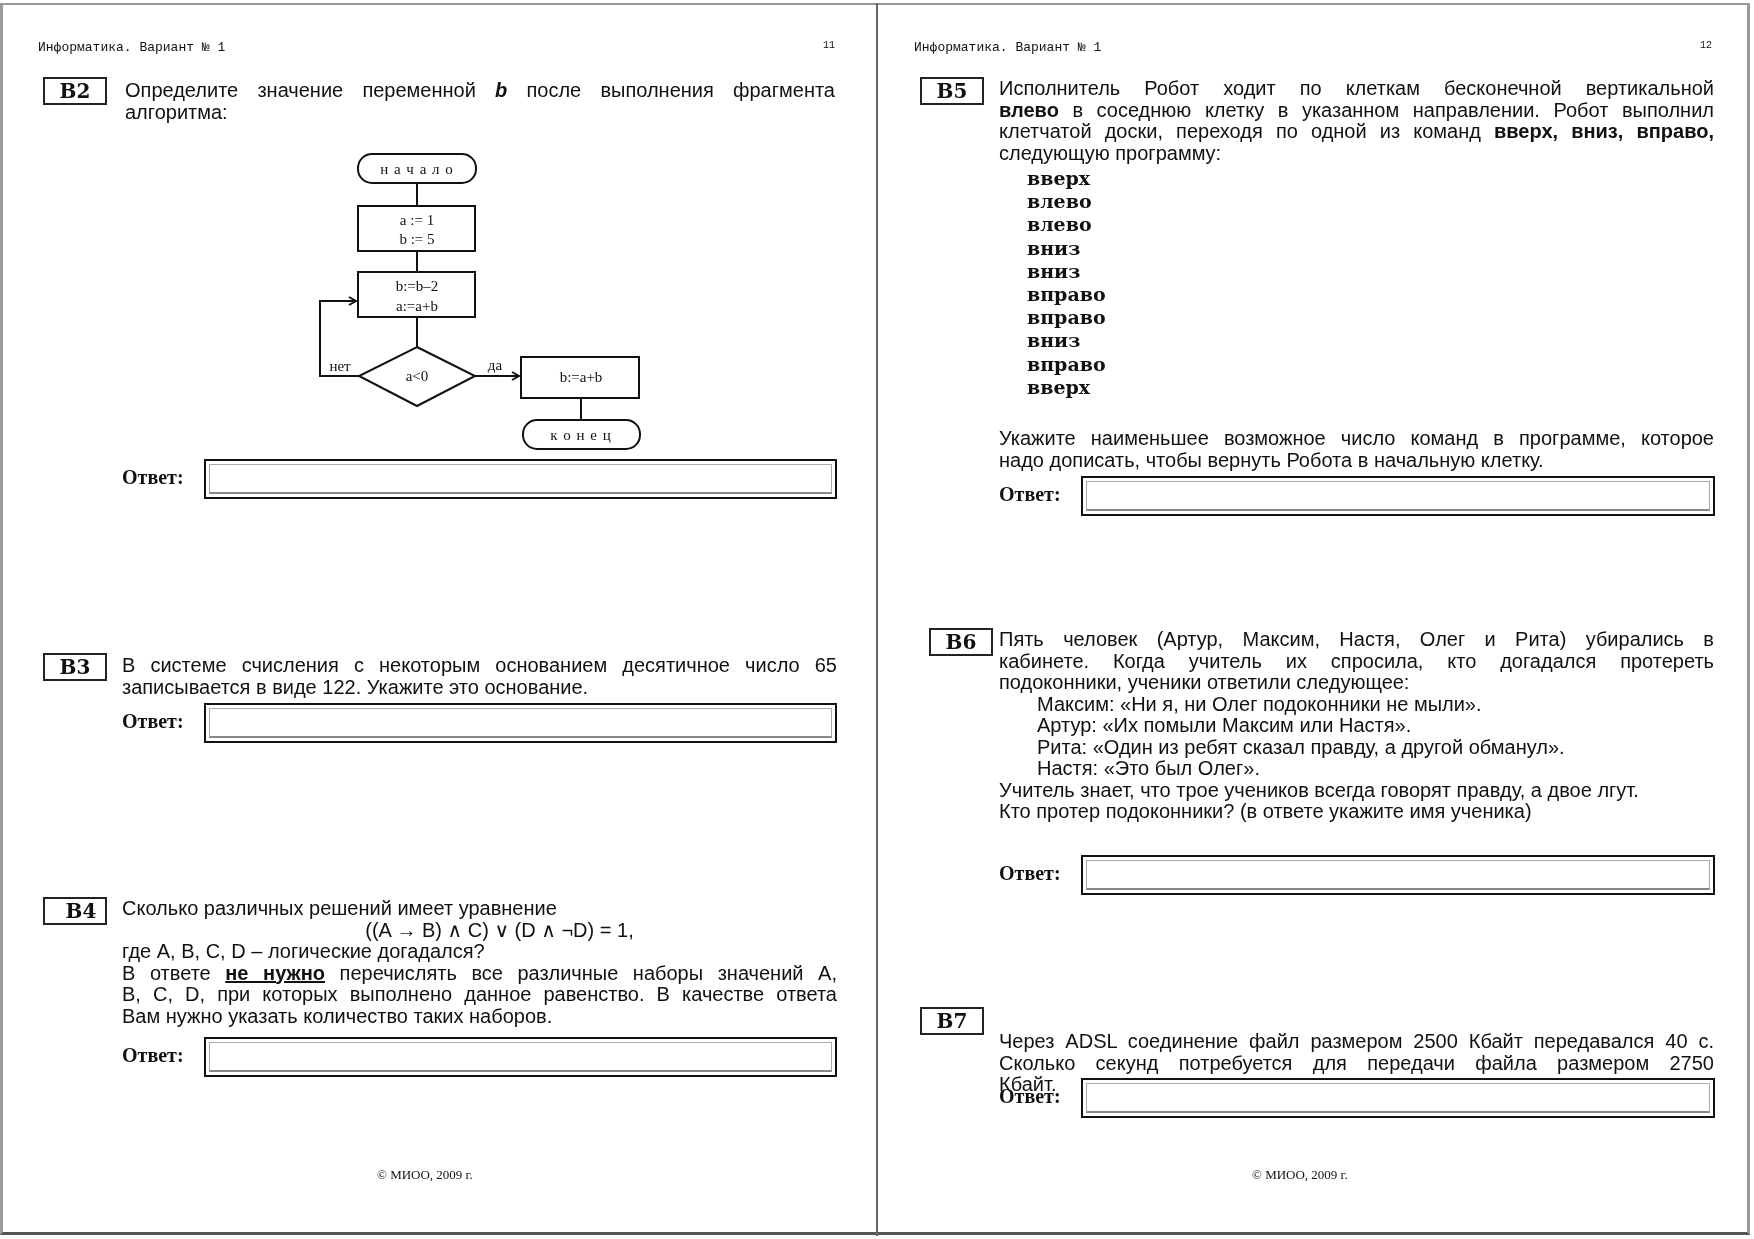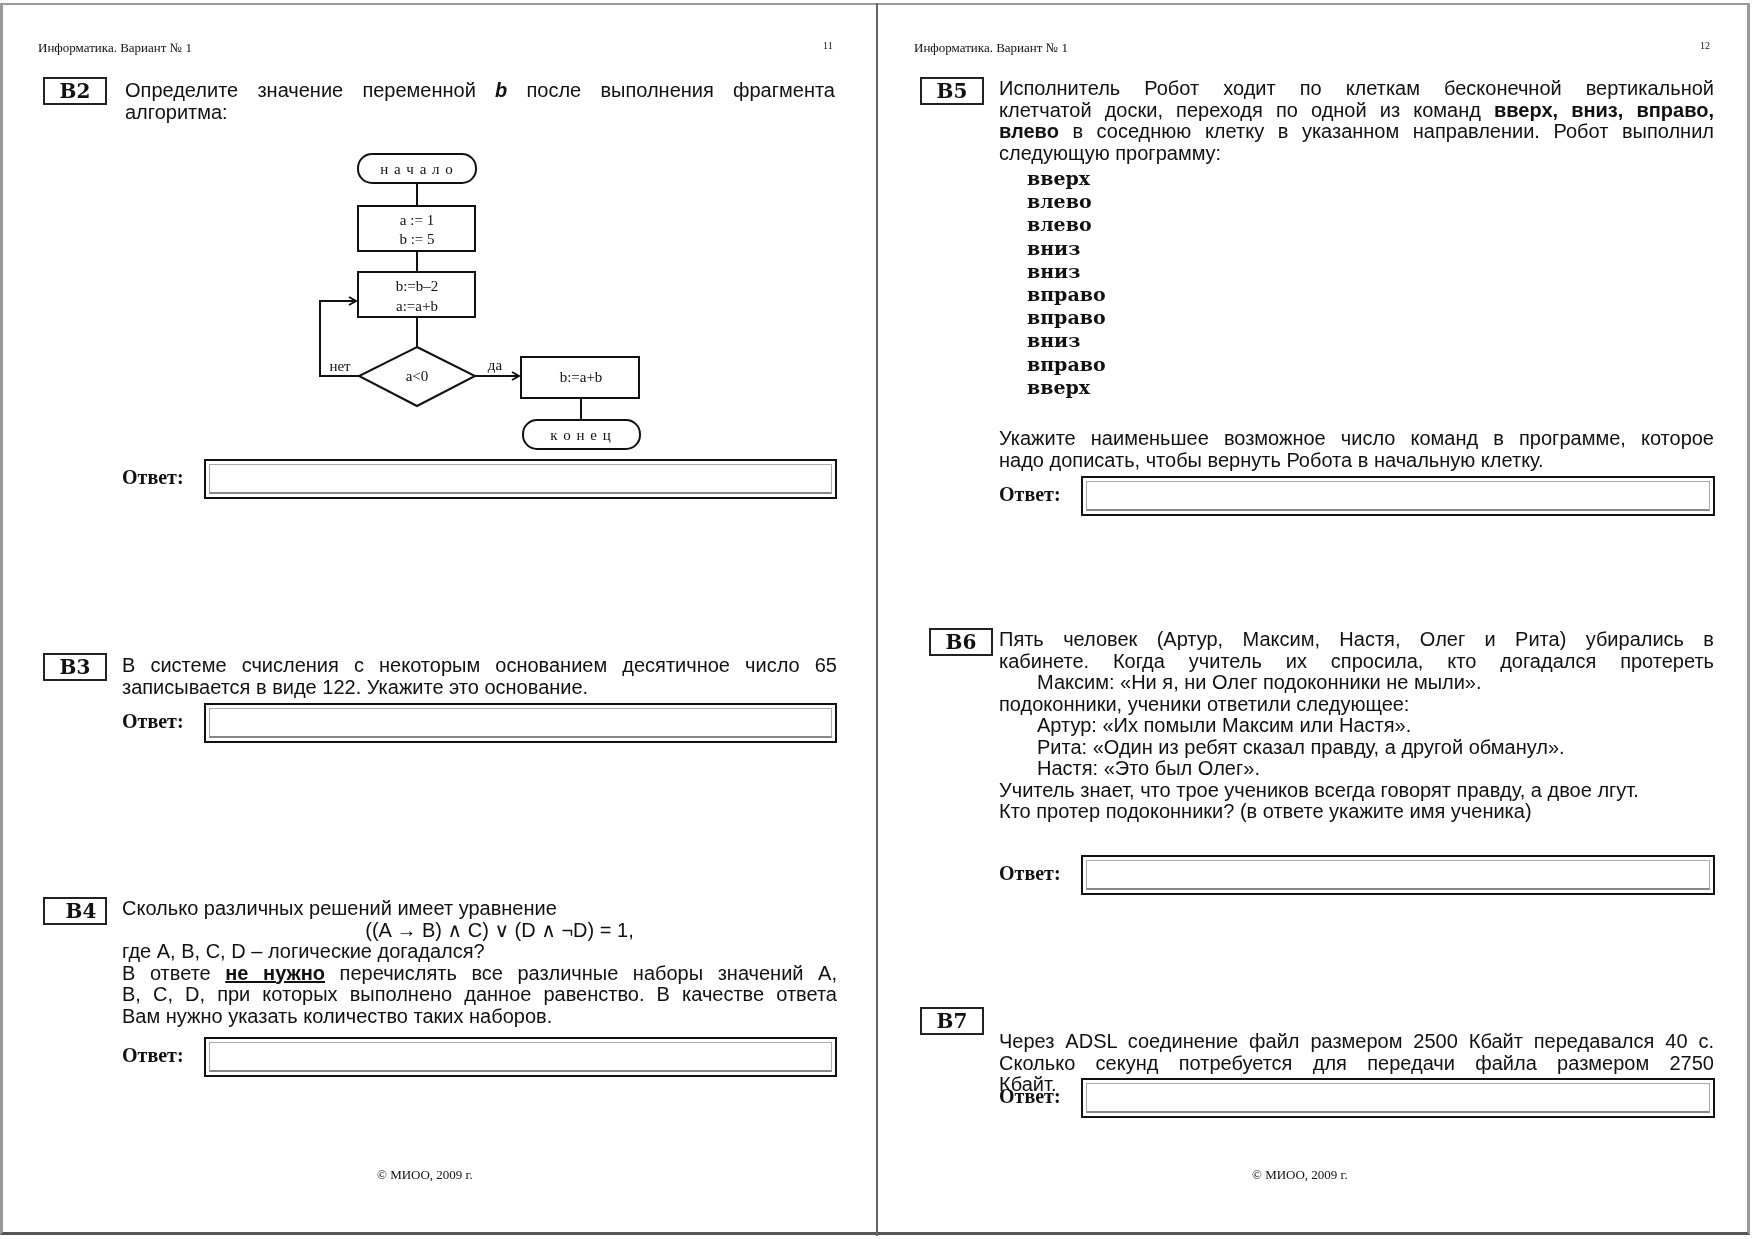--- a/index.html
+++ b/index.html
@@ -5,21 +5,21 @@
   html, body { margin: 0; padding: 0; background: #fff; }
   body { width: 1754px; height: 1239px; position: relative; overflow: hidden;
          font-family: "DejaVu Serif", "Liberation Serif", serif; color: #111; }
   .frame { position: absolute; left: 0; top: 3px; width: 1750px; height: 1232px;
            border-left: 3px solid #999; border-right: 3px solid #999;
            border-top: 2px solid #999; border-bottom: 3px solid #555; box-sizing: border-box; }
   .divider { position: absolute; left: 876px; top: 3px; width: 2px; height: 1233px; background: #666; }
   .page { position: absolute; top: 0; height: 1239px; }
   .page-left { left: 0; width: 877px; }
   .page-right { left: 878px; width: 876px; }
-  .hdr { position: absolute; top: 40px; font-size: 13px; font-family: Liberation Serif, serif; }
+  .hdr { position: absolute; top: 40px; font-size: 13px; font-family: Liberation Mono, monospace; }
   .hdr-title { left: 38px; }
   .hdr-num { font-size: 10px; }
   .footer { position: absolute; top: 1167px; font-size: 13px; font-family: "Liberation Serif", serif; }
 
   .qlabel { position: absolute; width: 64px; height: 28px; border: 2px solid #222;
             box-sizing: border-box; text-align: center; font-weight: bold; font-size: 20px;
             line-height: 24px; font-family: "DejaVu Serif", serif; }
   .qtext { position: absolute; font-size: 20px; line-height: 21.5px; text-align: justify;
            font-family: Liberation Sans, sans-serif; }
   .qtext .line { display: block; text-align: justify; text-align-last: justify; }
@@ -128,22 +128,22 @@
 </div>
 
 <div class="page page-right">
   <div class="hdr" style="left:36px;">Информатика. Вариант № 1</div>
   <div class="hdr hdr-num" style="left:822px;">12</div>
 
   <div>
     <div class="qlabel" style="left:42px; top:77px;">B5</div>
     <div class="qtext" style="left:121px; top:78px; width:715px;">
       <span class="line">Исполнитель Робот ходит по клеткам бесконечной вертикальной</span>
+      <span class="line"><b>влево</b> <span>в соседнюю клетку в указанном направлении. Робот выполнил</span></span>
       <span class="line"><span>клетчатой доски, переходя по одной из команд</span> <b>вверх, вниз, вправо,</b></span>
-      <span class="line"><b>влево</b> <span>в соседнюю клетку в указанном направлении. Робот выполнил</span></span>
       <span class="line last">следующую программу:</span>
     </div>
     <div class="cmds" style="left:121px; top:167px;">
       <div>вверх</div>
       <div>влево</div>
       <div>влево</div>
       <div>вниз</div>
       <div>вниз</div>
       <div>вправо</div>
       <div>вправо</div>
@@ -161,22 +161,22 @@
           <div class="inner"></div>
         </div>
     </div>
   </div>
 
   <div>
     <div class="qlabel" style="left:42px; top:628px;margin-left:9px;">B6</div>
     <div class="qtext" style="left:121px; top:629px; width:715px;">
       <span class="line">Пять человек (Артур, Максим, Настя, Олег и Рита) убирались в</span>
       <span class="line">кабинете. Когда учитель их спросила, кто догадался протереть</span>
+      <span class="line last">подоконники, ученики ответили следующее:</span>
       <span class="line last quote-line">Максим: «Ни я, ни Олег подоконники не мыли».</span>
-      <span class="line last">подоконники, ученики ответили следующее:</span>
       <span class="line last quote-line">Артур: «Их помыли Максим или Настя».</span>
       <span class="line last quote-line">Рита: «Один из ребят сказал правду, а другой обманул».</span>
       <span class="line last quote-line">Настя: «Это был Олег».</span>
       <span class="line last">Учитель знает, что трое учеников всегда говорят правду, а двое лгут.</span>
       <span class="line last">Кто протер подоконники? (в ответе укажите имя ученика)</span>
     </div>
     <div class="answer-row" style="left:121px; top:855px; width:716px;">
       <span class="answer-label">Ответ:</span>
       <div class="answer-box" style="left:82px; width:634px;">
           <div class="inner"></div>

